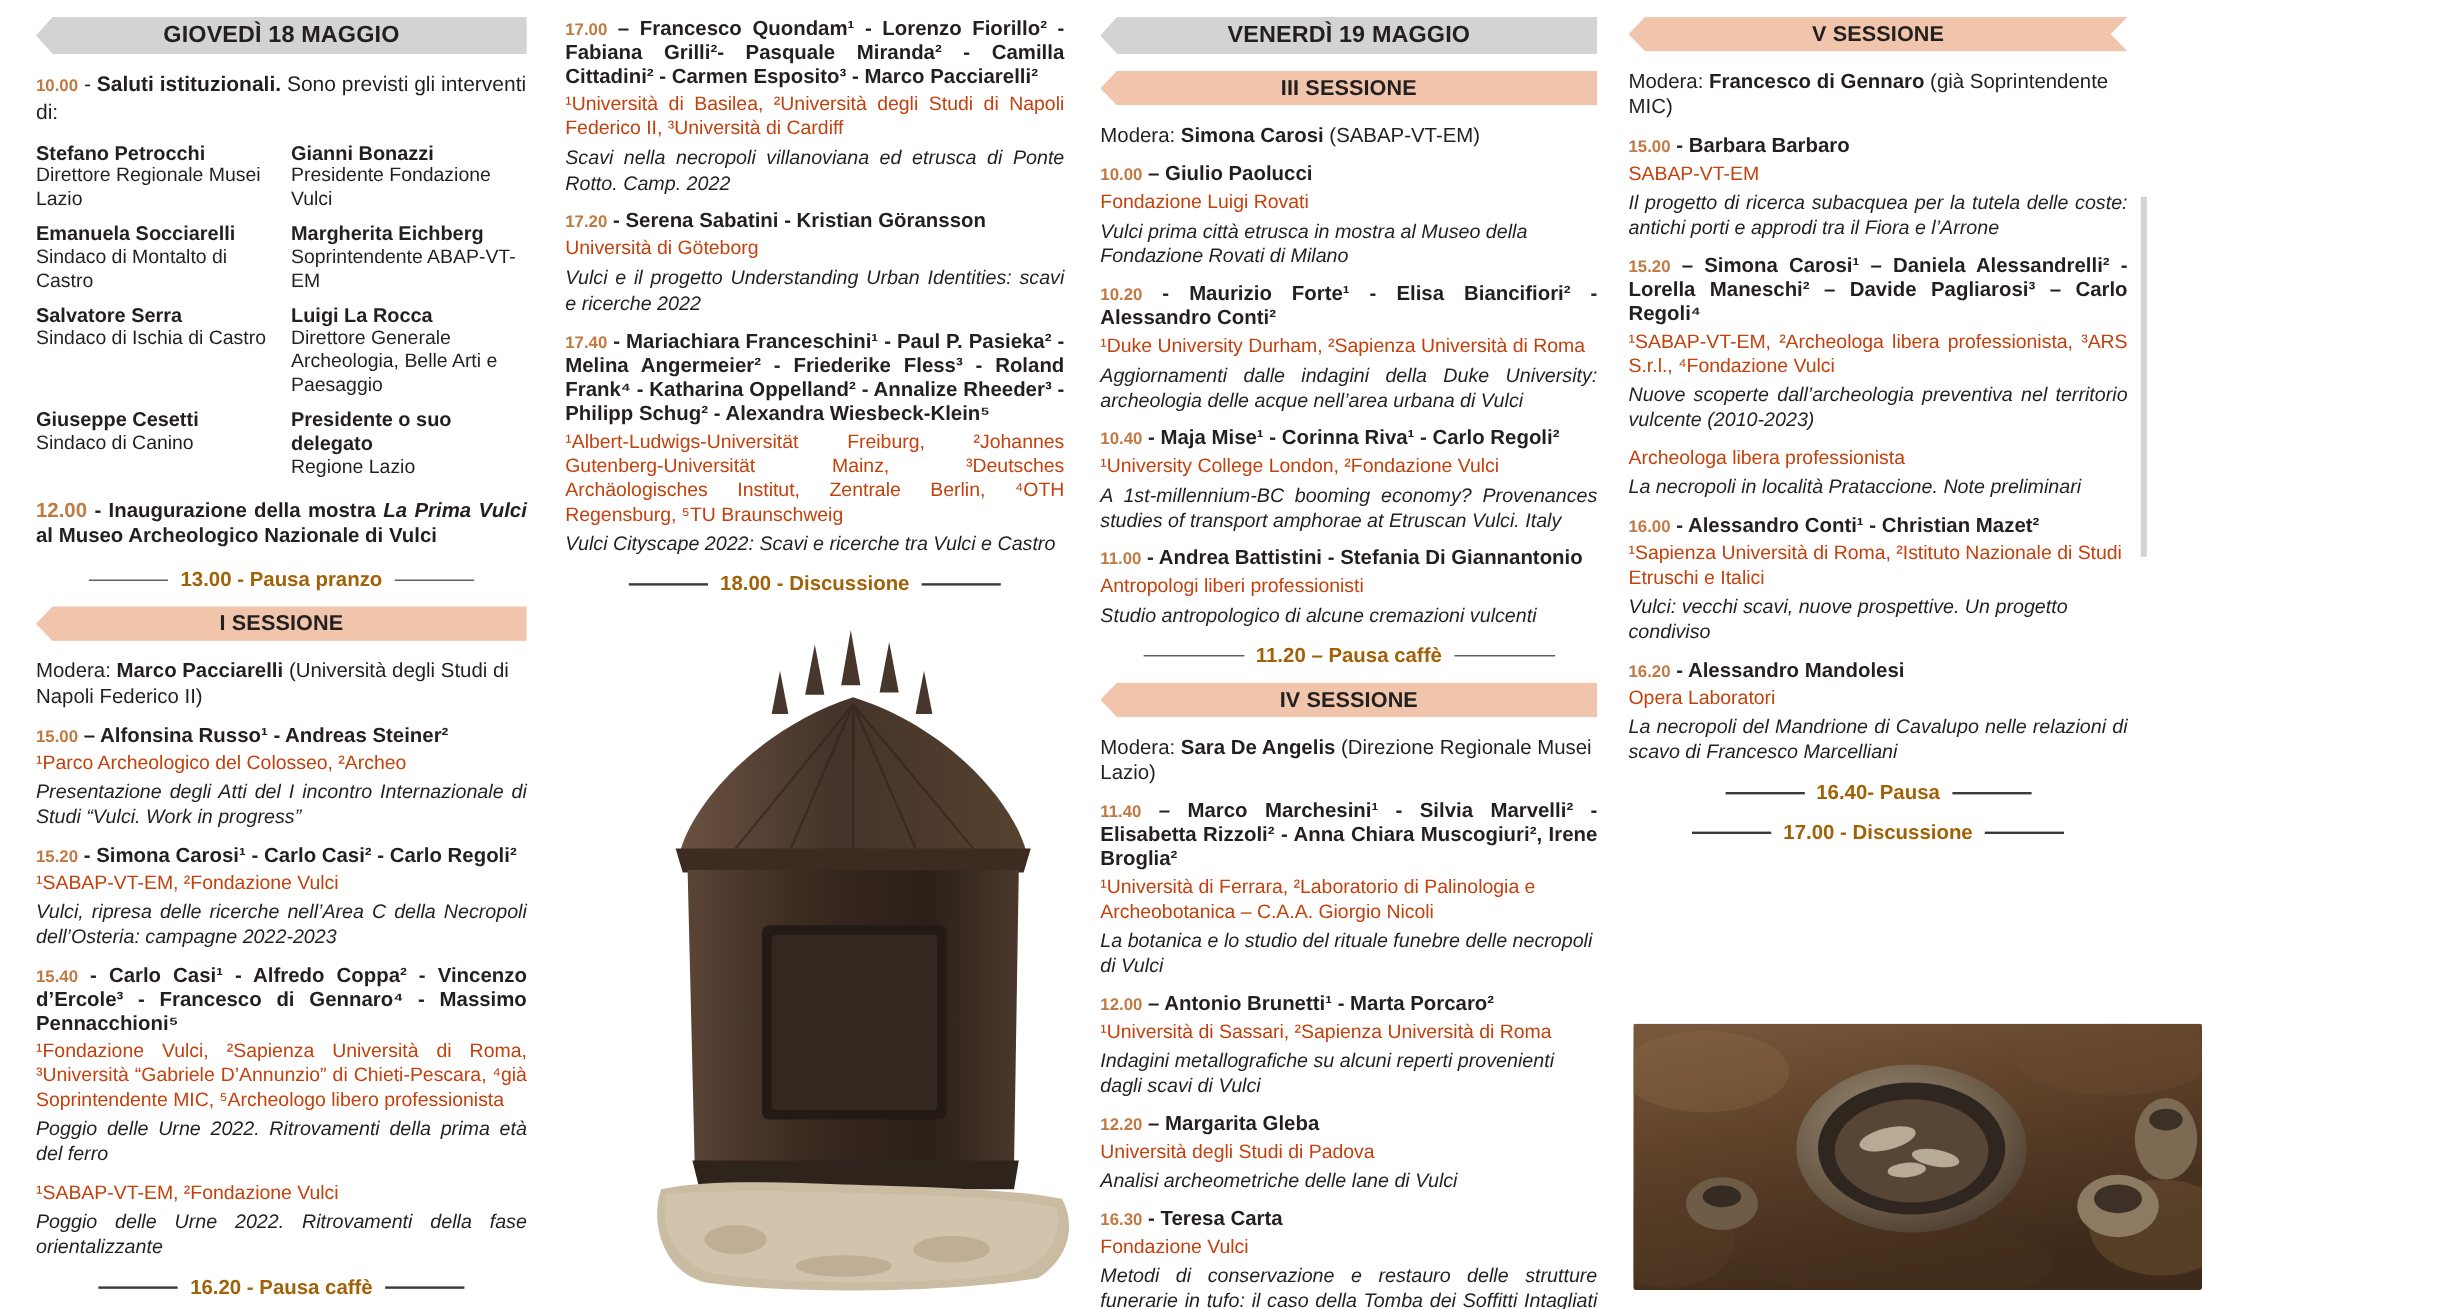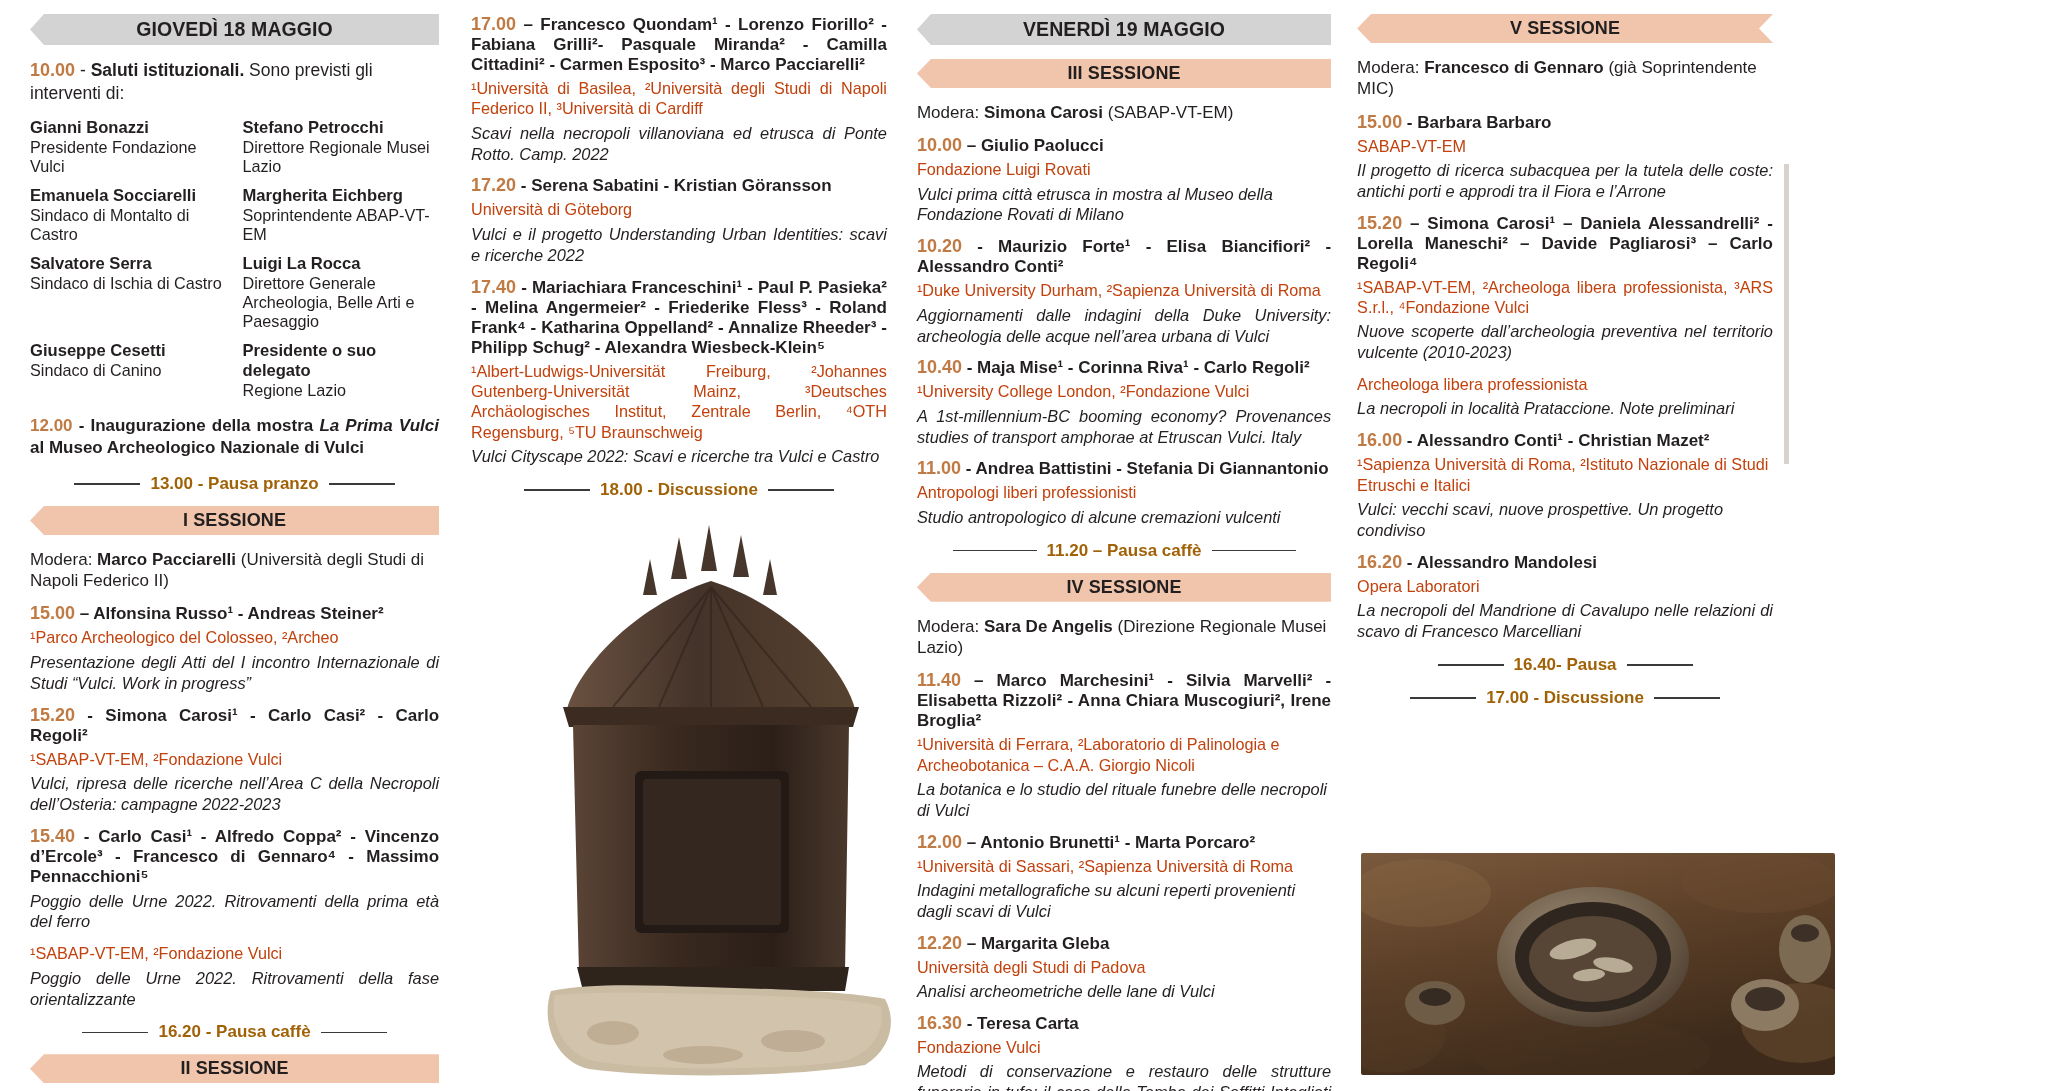--- a/index.html
+++ b/index.html
@@ -48,21 +48,21 @@
   .banner--day .ribbon { background: #d3d3d3; }
   .banner--session .ribbon { background: #f0c5ab; }
   .banner span { position: relative; z-index: 2; }
   .banner--session { height: 29px; font-size: 18px; }
 
   
   .entry { margin-bottom: 11px; }
   .time {
     color: #c07a43;
     font-weight: bold;
-    font-size: 18px;
+    font-size: 14px;
   }
   .names {
     font-weight: bold;
     font-size: 17px;
     color: #231f20;
   }
   .line-just { text-align: justify; }
   .affil {
     font-size: 16.2px;
     line-height: 1.26;
@@ -162,26 +162,26 @@
     </div>
 
     <div class="greet">
       <span class="time">10.00</span>
       <span>-</span>
       <b>Saluti istituzionali.</b><span> Sono previsti gli interventi di:</span>
     </div>
 
     <div class="officials">
       <div class="official">
+        <div class="nm">Stefano Petrocchi</div>
+        <div class="rl">Direttore Regionale Musei Lazio</div>
+      </div>
+      <div class="official">
         <div class="nm">Gianni Bonazzi</div>
         <div class="rl">Presidente Fondazione Vulci</div>
-      </div>
-      <div class="official">
-        <div class="nm">Stefano Petrocchi</div>
-        <div class="rl">Direttore Regionale Musei Lazio</div>
       </div>
       <div class="official">
         <div class="nm">Emanuela Socciarelli</div>
         <div class="rl">Sindaco di Montalto di Castro</div>
       </div>
       <div class="official">
         <div class="nm">Margherita Eichberg</div>
         <div class="rl">Soprintendente ABAP-VT-EM</div>
       </div>
       <div class="official">
@@ -234,20 +234,21 @@
         <span class="time">15.20</span><span> - </span><span>Simona Carosi¹ - Carlo Casi² - Carlo Regoli²</span>
       </div>
       <div class="affil">¹SABAP-VT-EM, ²Fondazione Vulci</div>
       <div class="title-it just">Vulci, ripresa delle ricerche nell’Area C della Necropoli dell’Osteria: campagne 2022-2023</div>
     </div>
 
     <div class="entry">
       <div class="names line-just">
         <span class="time">15.40</span><span> - </span><span>Carlo Casi¹ - Alfredo Coppa² - Vincenzo d’Ercole³ - Francesco di Gennaro⁴ - Massimo Pennacchioni⁵</span>
       </div>
+      <div class="affil just">¹Fondazione Vulci, ²Sapienza Università di Roma, ³Università “Gabriele D’Annunzio” di Chieti-Pescara, ⁴già Soprintendente MIC, ⁵Archeologo libero professionista</div>
       <div class="title-it just">Poggio delle Urne 2022. Ritrovamenti della prima età del ferro</div>
     </div>
 
     <div class="entry">
       <div class="affil">¹SABAP-VT-EM, ²Fondazione Vulci</div>
       <div class="title-it just">Poggio delle Urne 2022. Ritrovamenti della fase orientalizzante</div>
     </div>
 
     <div class="pause">
       <div class="rule"></div>

